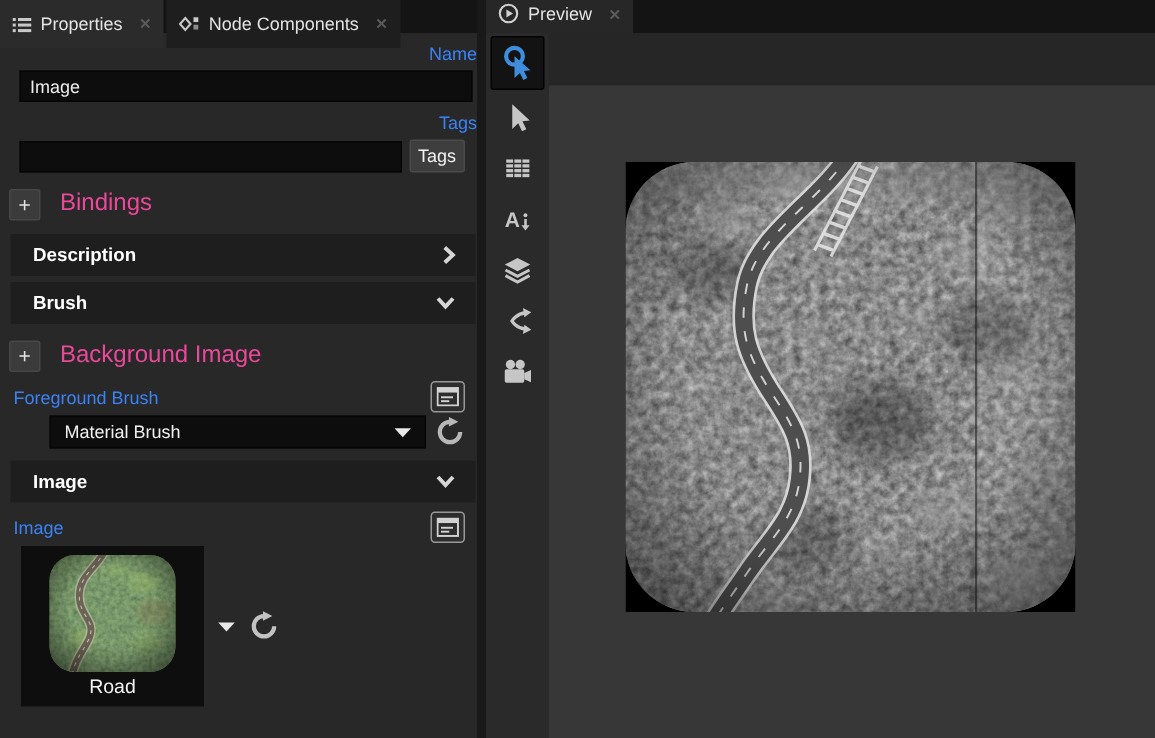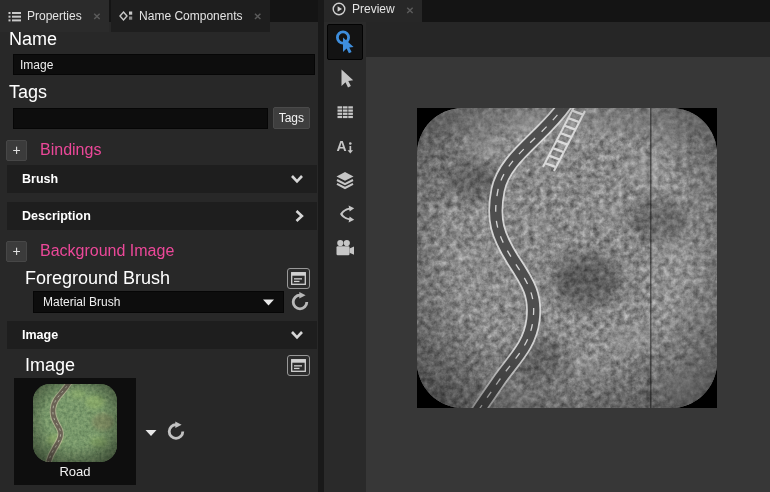--- a/index.html
+++ b/index.html
@@ -12,32 +12,32 @@
   .tab { display:flex; align-items:center; padding:16px 8px; gap:6px; font-size:12px; color:#e3e3e3; white-space:nowrap; }
   .tab.active { background:#2b2b2b; }
   .tab.inactive { background:#1e1e1e; margin-left:2px; }
   .tab .close { color:#5b5b5b; font-size:10px; font-weight:bold; margin-left:5px; }
   .ticon { display:flex; align-items:center; }
 
   .pbody { flex:1; overflow:hidden; }
   .sec { height:28px; background:#1e1e1e; display:flex; align-items:center; padding:0 12px 0 15px; margin:0 1px 0 7px; color:#ffffff; font-weight:bold; font-size:12.5px; }
   .sec .chev { margin-left:auto; display:flex; }
   .sec-gap-top { margin-top:5px; }
-  .flabel { color:#ffffff; font-size:18px; margin:7px 0 4px 9px; }
+  .flabel { color:#3b82f6; font-size:12px; margin:7px 0 4px 9px;text-align:right; }
   .tinput { display:block; height:21px; background:#0d0d0d; border:1px solid #060606; color:#ededed; font-size:12px; padding:0 6px; font-family:"Liberation Sans",sans-serif; outline:none; }
   .name-input { width:calc(100% - 16px); margin:0 3px 0 13px; }
   .tags-row { display:flex; align-items:center; margin:0 8px 0 13px; }
   .tags-row .tinput { flex:1; width:auto; }
   .tags-btn { flex:none; margin-left:5px; height:22px; padding:0 5px; background:#3e3e3e; border:1px solid #4a4a4a; border-radius:2px; color:#f2f2f2; font-size:12px; display:flex; align-items:center; }
   .addrow { display:flex; align-items:center; margin:10px 0 0 6px; gap:13px; height:22px; }
   .plusbtn { width:21px; height:21px; background:#3b3b3b; border:1px solid #474747; border-radius:2px; color:#e2e2e2; font-size:14px; line-height:19px; text-align:center; }
   .albl { color:#ec4899; font-size:16px; }
   .mt9 { margin-top:9px; } .mt4 { margin-top:4px; } .mt8 { margin-top:8px; }
   .label-btn-row { display:flex; align-items:center; margin:6px 8px 2px 9px; height:21px; }
-  .label-btn-row .flabel { margin:16px; }
+  .label-btn-row .flabel { margin:0; }
   .editbtn { margin-left:auto; width:23px; height:21px; border:1px solid #989898; border-radius:3px; background:#2d2d2d; display:flex; align-items:center; justify-content:center; }
   .dd-row { display:flex; align-items:center; margin:2px 8px 0 13px; gap:6px;padding-left:20px; }
   .dropdown { flex:1; height:22px; background:#0d0d0d; border:1px solid #060606; color:#f0f0f0; font-size:12px; display:flex; align-items:center; padding:0 9px; }
   .dropdown .caret { margin-left:auto; display:flex; }
   .iconbtn { display:flex; align-items:center; justify-content:center; width:20px; height:20px; }
   .thumb-row { display:flex; align-items:center; margin:2px 0 0 14px; gap:9px; }
   .thumb-panel { width:122px; height:107px; background:#0e0e0e; display:flex; flex-direction:column; align-items:center; padding-top:6px; flex:none; }
   .thumb-caption { color:#f2f2f2; font-size:13px; margin-top:2px; }
   .thumb-controls { display:flex; align-items:center; gap:9px; }
 
@@ -81,56 +81,56 @@
         <span class="close">✕</span>
       </div>
       <div class="tab inactive">
         <span class="ticon">
           <svg width="14" height="13" viewBox="0 0 14 13">
             <path d="M4.5,2 L8,6 4.5,10 1,6 Z" fill="none" stroke="#c9c9c9" stroke-width="1.4"></path>
             <rect x="10" y="1.5" width="3.2" height="3.2" fill="#c9c9c9"></rect>
             <rect x="10" y="6.5" width="3.2" height="3.2" fill="#8c8c8c"></rect>
           </svg>
         </span>
-        <span>Name Components</span>
+        <span>Node Components</span>
         <span class="close">✕</span>
       </div>
     </div>
 
     <div class="pbody">
 
 
       <div class="flabel">Name</div>
       <input class="tinput name-input" value="Image" style="">
 
       <div class="flabel">Tags</div>
       <div class="tags-row">
         <input class="tinput" value="" style="">
         <div class="tags-btn">Tags</div>
       </div>
 
       <div class="addrow">
         <div class="plusbtn">+</div>
         <span class="albl">Bindings</span>
+      </div>
+
+      <div class="sec mt9">
+        <span>Description</span>
+        <span class="chev">
+          <svg width="12" height="16" viewBox="0 0 12 16">
+              <path d="M3.5,3 L8.9,8 3.5,13" fill="none" stroke="#d6d6d6" stroke-width="2.6"></path>
+            </svg>
+        </span>
       </div>
 
       <div class="sec mt4">
         <span>Brush</span>
         <span class="chev">
           <svg width="16" height="12" viewBox="0 0 16 12">
               <path d="M3,3 L8,8.4 13,3" fill="none" stroke="#d6d6d6" stroke-width="2.6"></path>
-            </svg>
-        </span>
-      </div>
-
-      <div class="sec mt9">
-        <span>Description</span>
-        <span class="chev">
-          <svg width="12" height="16" viewBox="0 0 12 16">
-              <path d="M3.5,3 L8.9,8 3.5,13" fill="none" stroke="#d6d6d6" stroke-width="2.6"></path>
             </svg>
         </span>
       </div>
 
       <div class="addrow">
         <div class="plusbtn">+</div>
         <span class="albl">Background Image</span>
       </div>
 
       <div class="label-btn-row">

